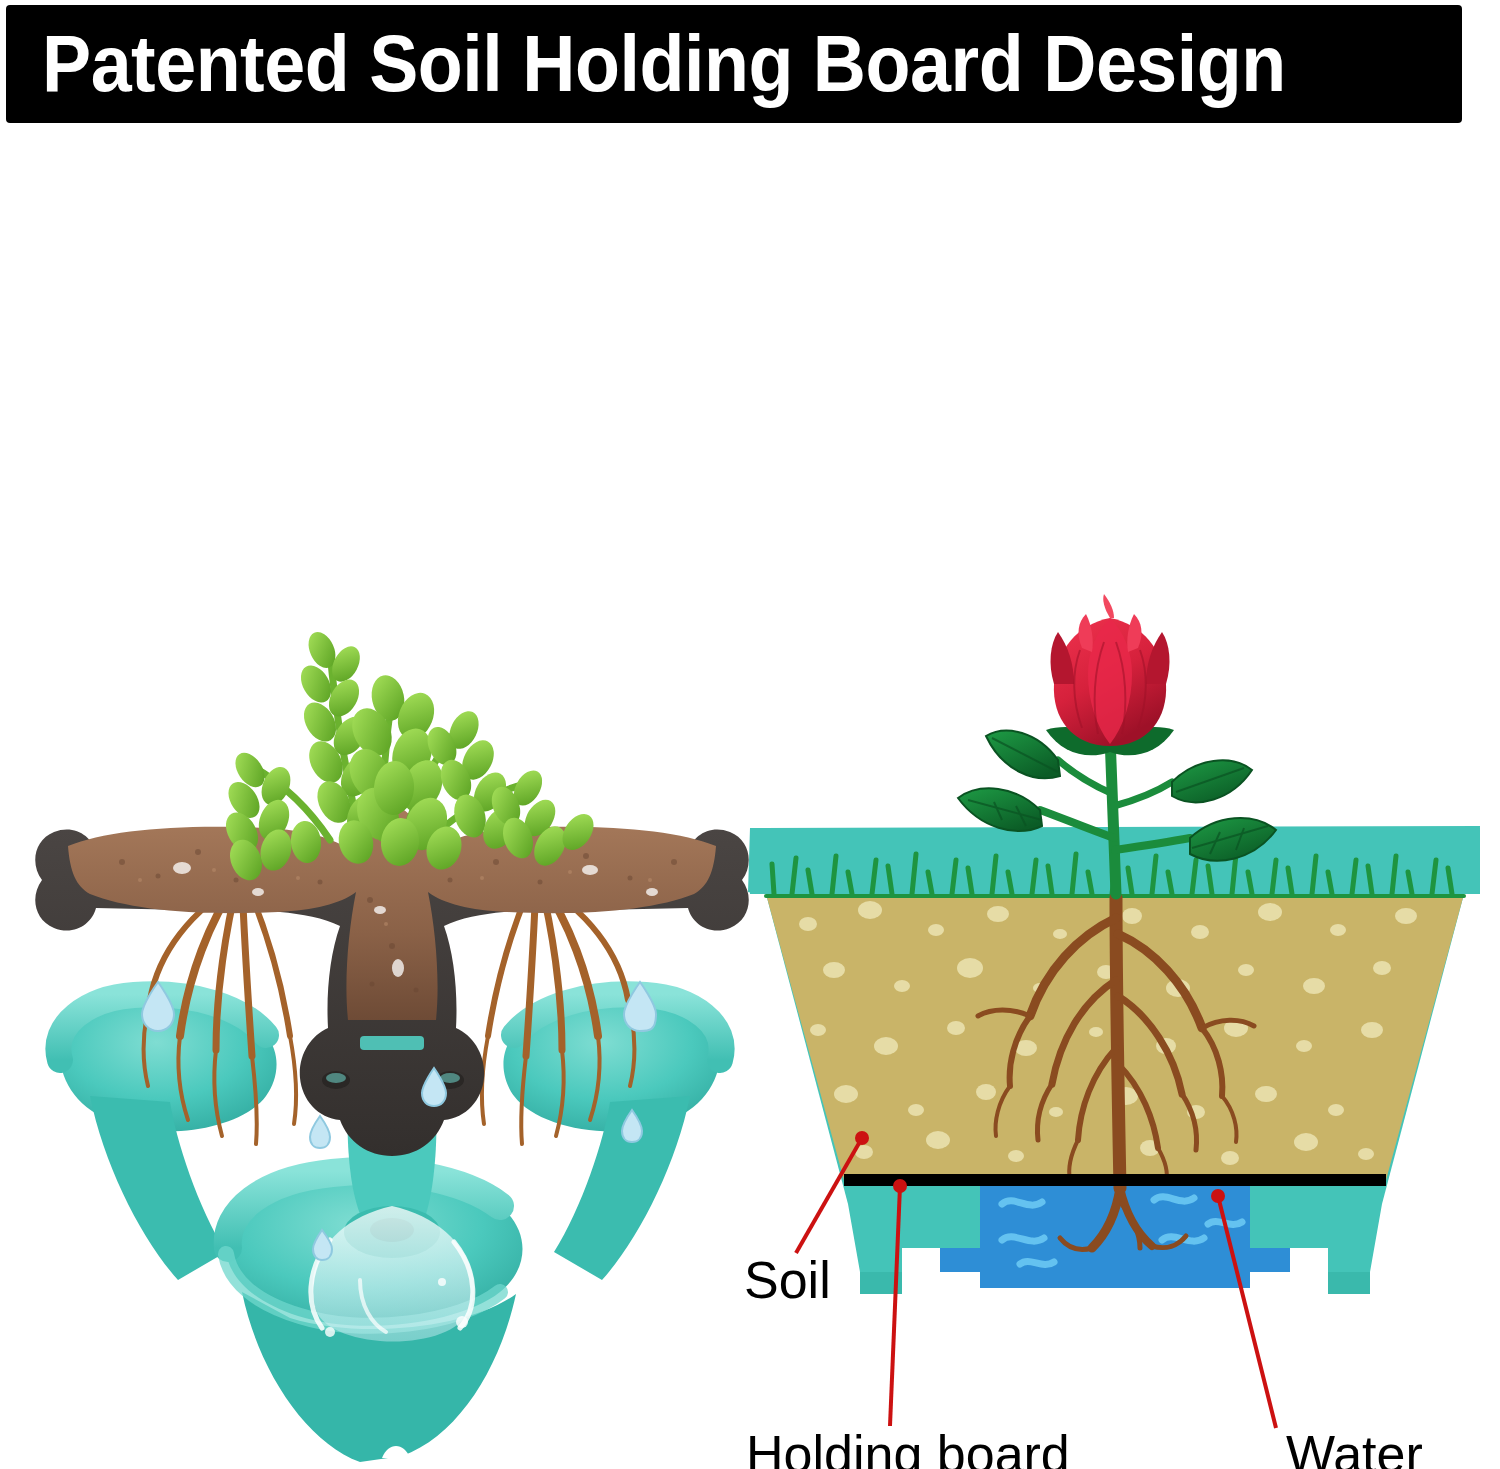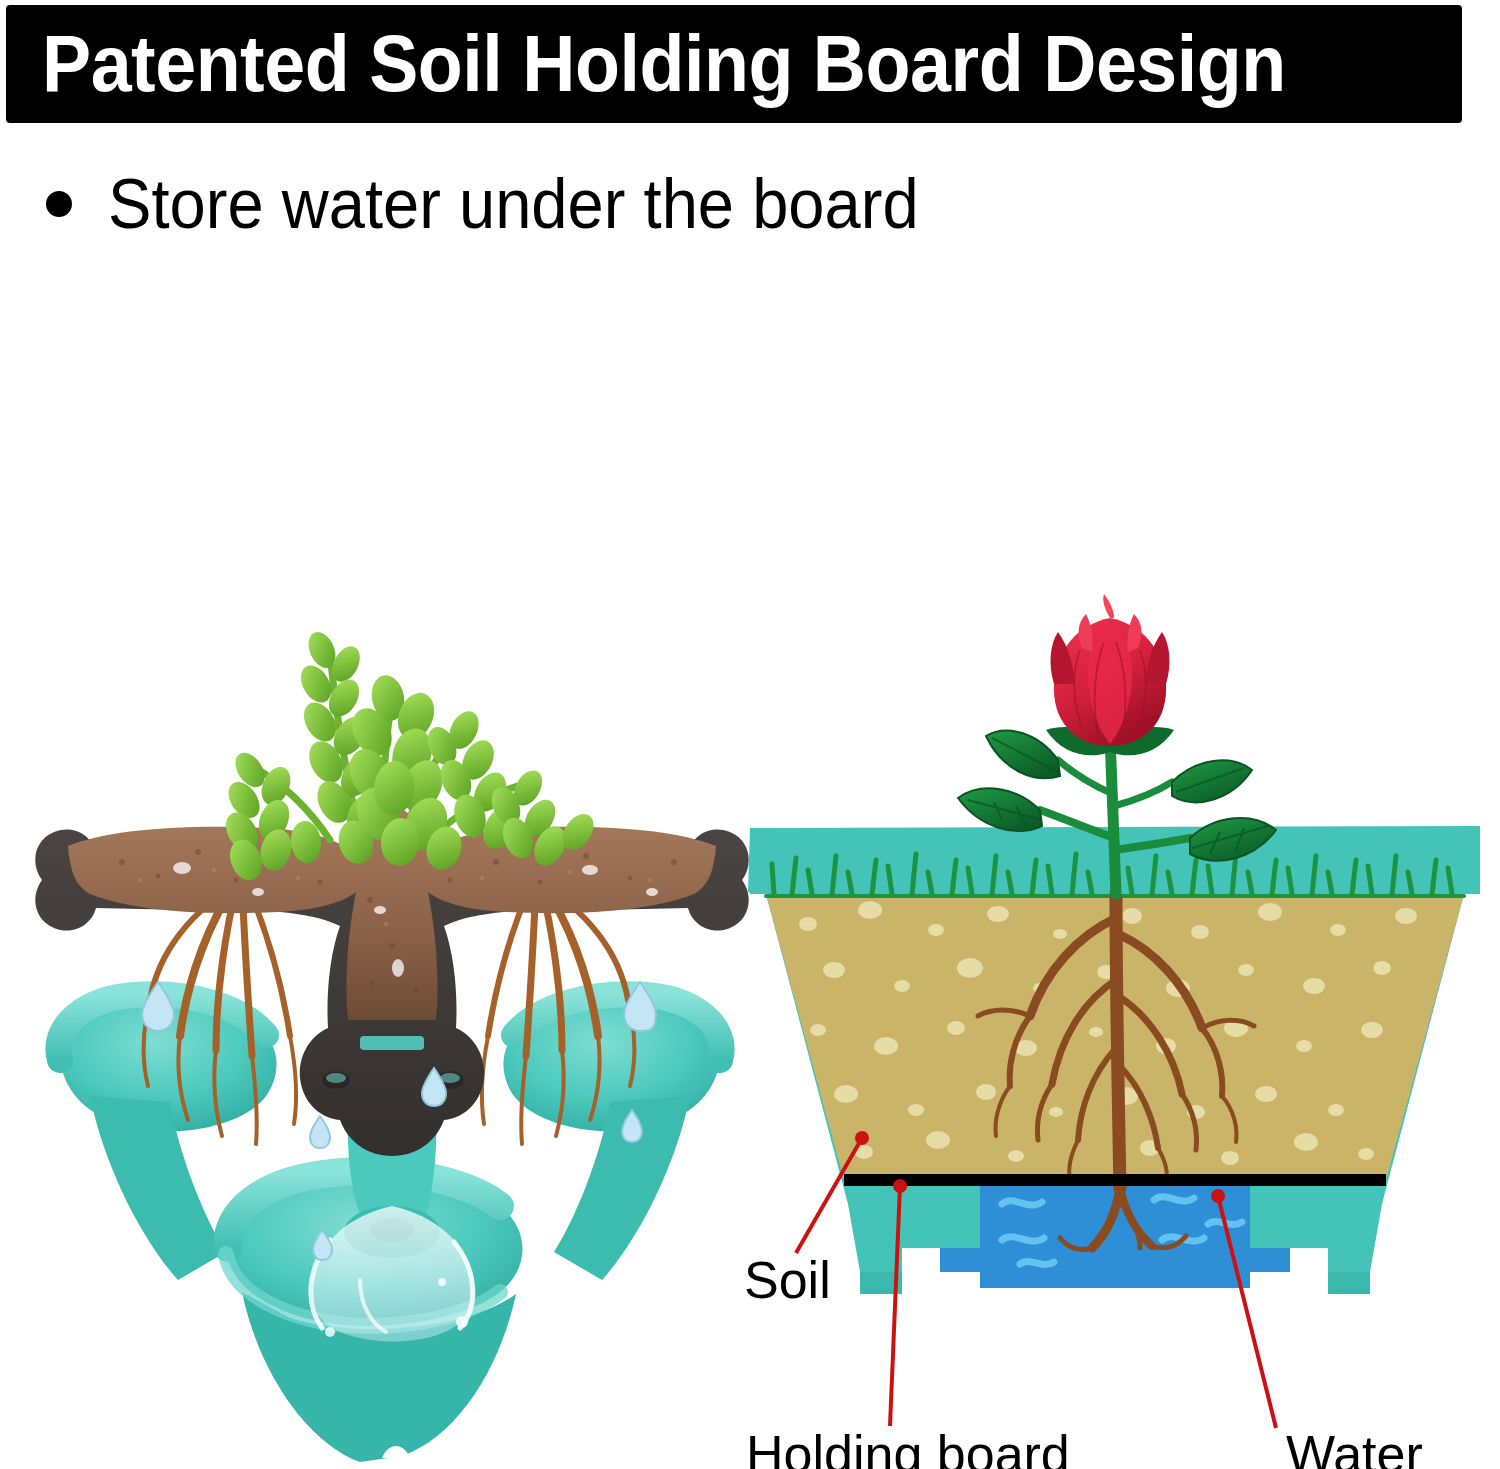--- a/index.html
+++ b/index.html
@@ -103,24 +103,20 @@
   }
 </style>
 </head>
 <body>
 
 <div id="header-banner">
   <div id="header-title">Patented Soil Holding Board Design</div>
 </div>
 
 <div id="feature-list">
-  <div class="feature-row">
-    <span class="feature-bullet"></span>
-    <span class="feature-text">Store water under the board</span>
-  </div>
 </div>
 
 <div id="illustration-area">
 
   <div id="left-photo-panel">
     <svg class="panel-svg" viewBox="0 0 720 889" width="720" height="889" xmlns="http://www.w3.org/2000/svg">
       <defs>
         <radialGradient id="tealShade" cx="45%" cy="35%" r="75%">
           <stop offset="0%" stop-color="#7FDDD2"></stop>
           <stop offset="55%" stop-color="#4BC9BD"></stop>

